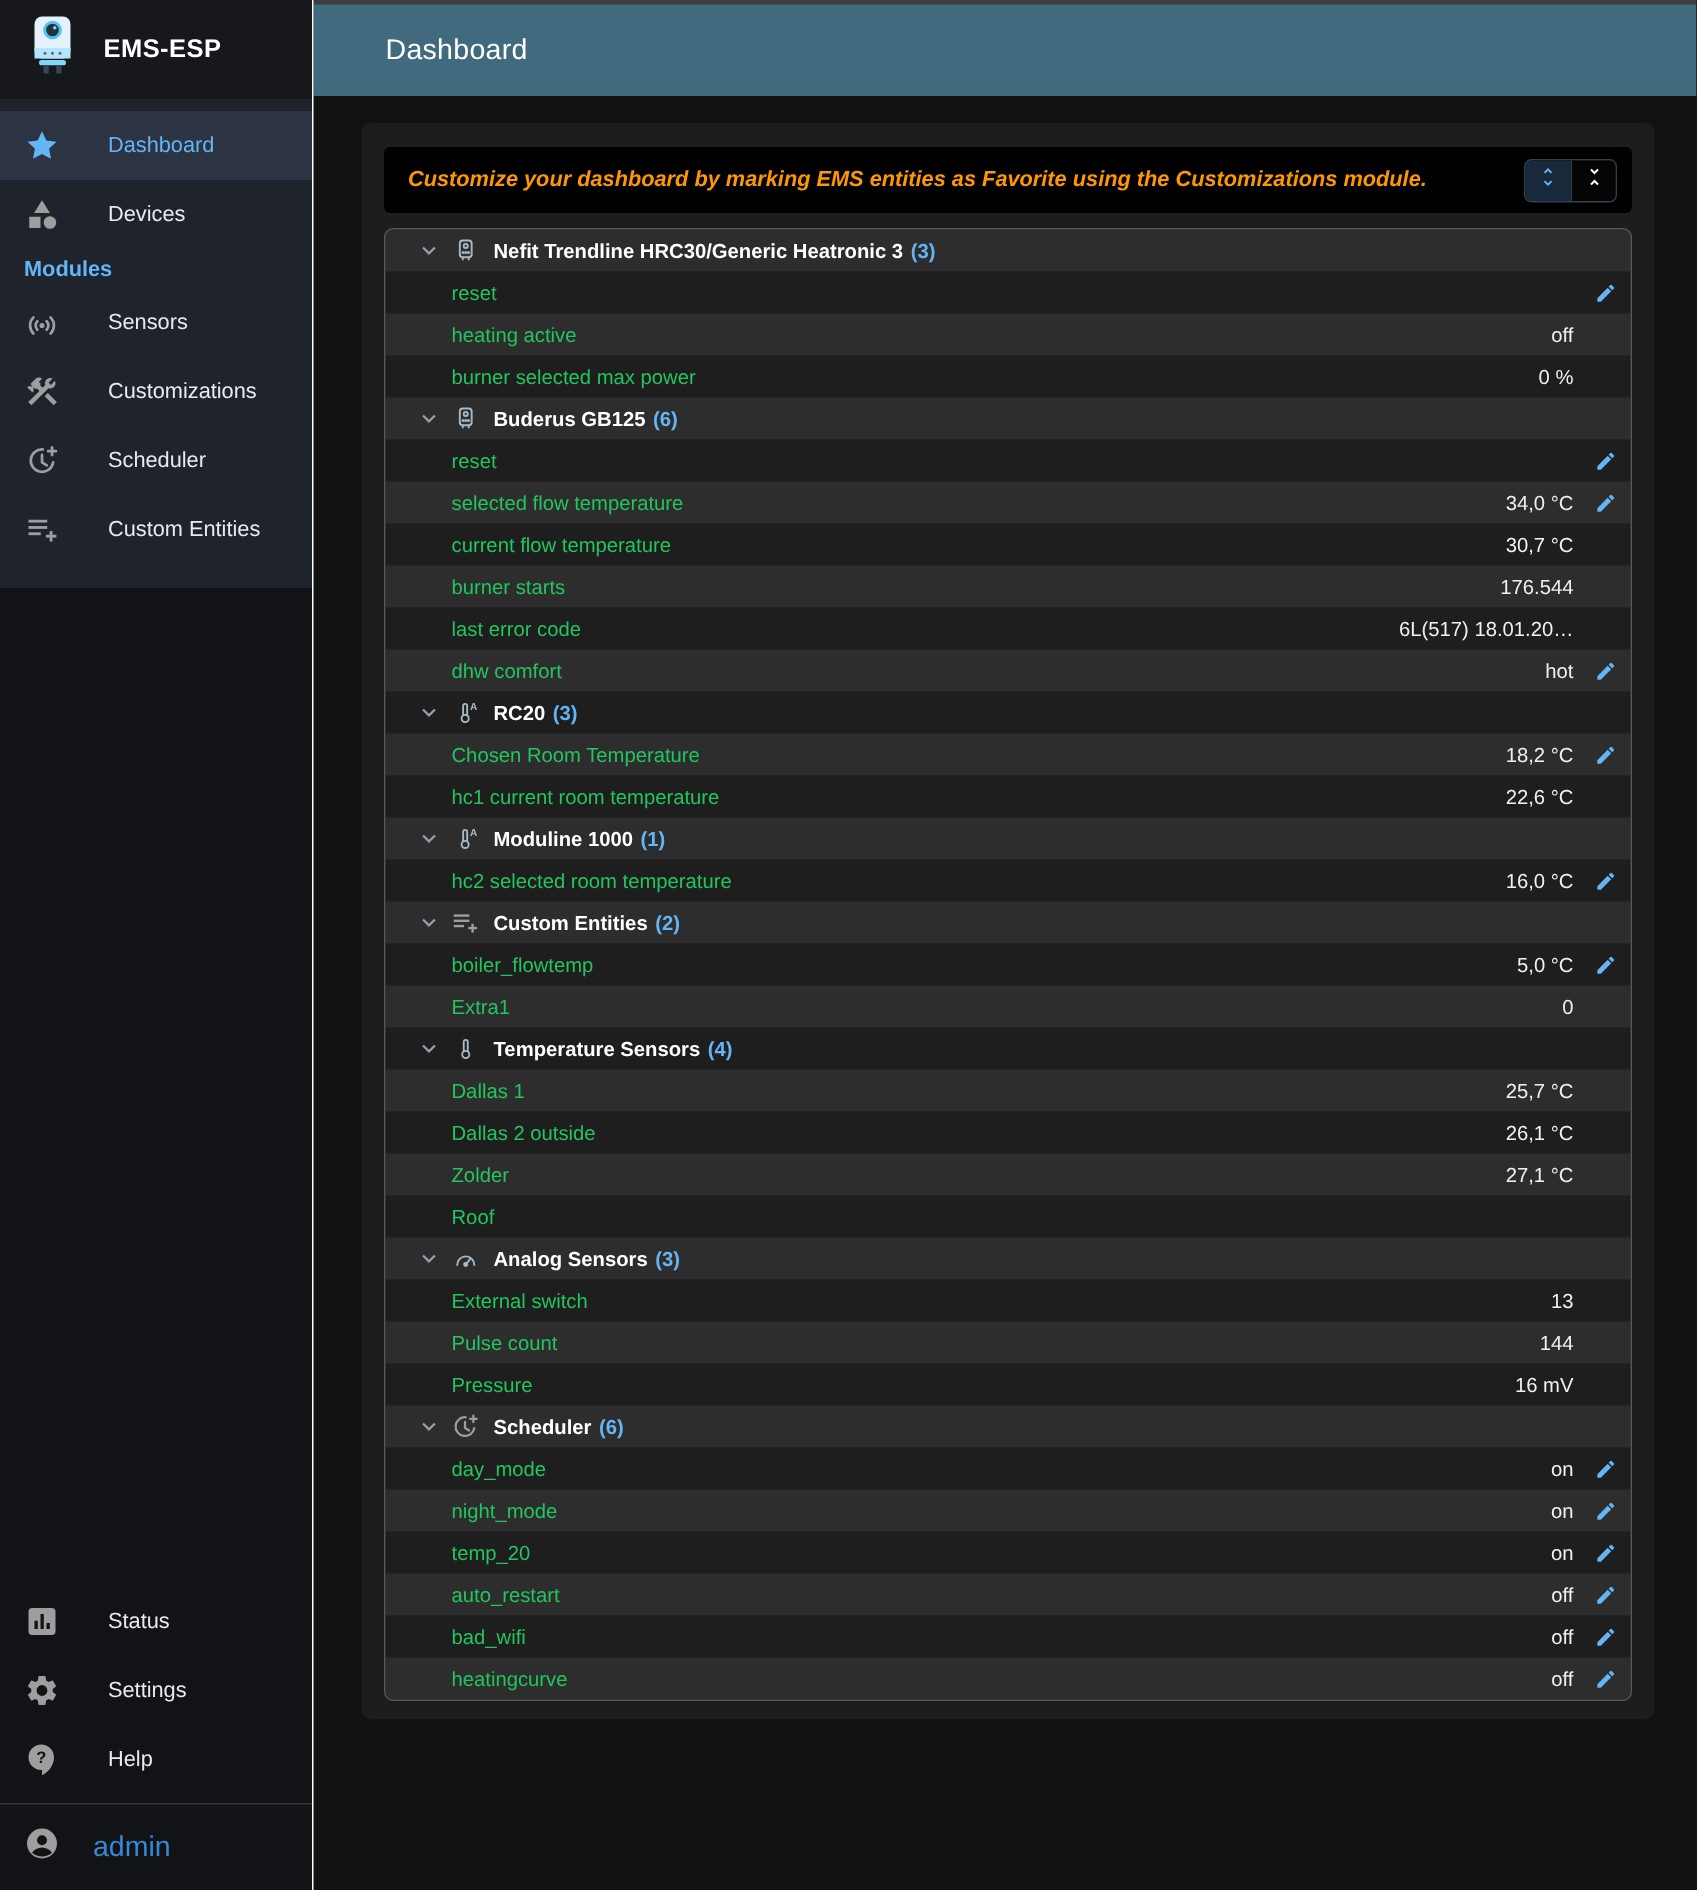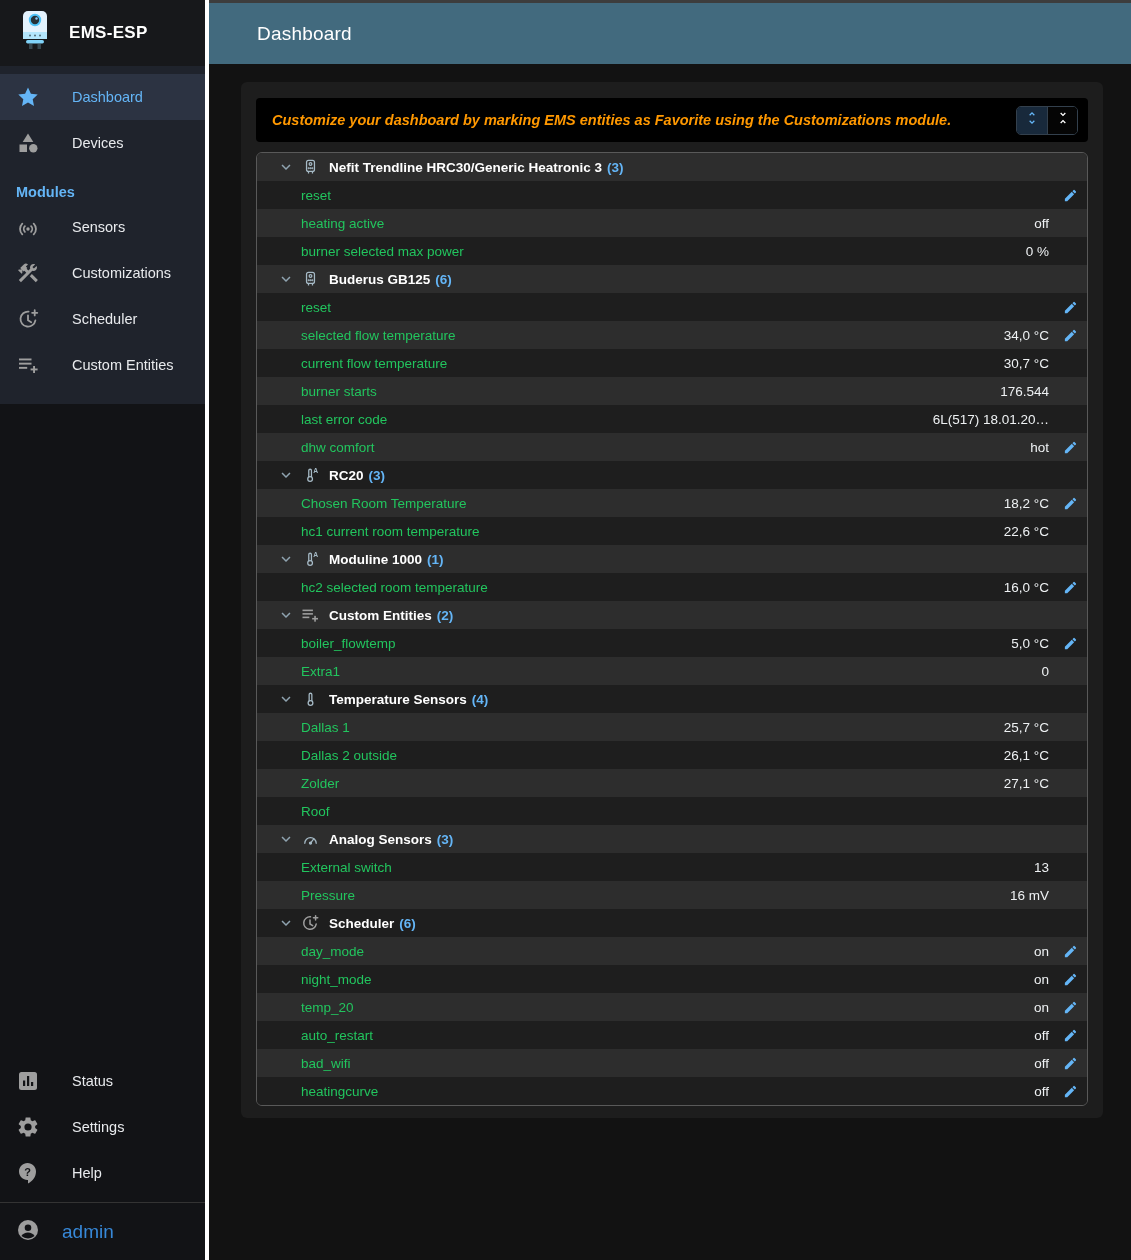--- a/index.html
+++ b/index.html
@@ -2,31 +2,31 @@
 <html><head>
 <meta charset="utf-8">
 <style>
   * { margin:0; padding:0; box-sizing:border-box; }
   html,body { width:1131px; height:1260px; overflow:hidden; background:#121212;
     font-family:"Liberation Sans", sans-serif; }
   .app { display:flex; width:1131px; height:1260px; }
 
   
   .sidebar { position:relative; width:209px; height:100%; background:#121316;
-    border-right:4px solid #ffffff; flex:0 0 209px; }
+    border-right:1px solid #ffffff; flex:0 0 209px; }
   .sidebar-header { height:66px; background:#17181b; display:flex; align-items:center;
     padding-left:16px; }
   .app-title { color:#fff; font-size:17px; font-weight:bold; margin-left:15px; letter-spacing:.3px; }
   .nav-top { background:#1f232c; padding:8px 0 16px 0; }
   .nav-item { height:46px; display:flex; align-items:center; padding-left:16px; cursor:pointer; }
   .nav-item .icon { width:24px; height:24px; display:flex; align-items:center; justify-content:center; }
   .nav-item .nav-label { margin-left:32px; font-size:14.5px; color:#e8eaed; }
   .nav-item.active { background:#2c3342; }
   .nav-item.active .nav-label { color:#64b5f6; }
-  .modules-label { margin:18px 0 4px 16px; font-size:14.5px; font-weight:bold; color:#64b5f6; }
+  .modules-label { margin:6px 0 4px 16px; font-size:14.5px; font-weight:bold; color:#64b5f6; }
   .sidebar-bottom { position:absolute; bottom:0; left:0; width:100%; background:#121316; }
   .sb-divider { border-top:1px solid #333; margin-top:6px; }
   .user-row { height:57px; display:flex; align-items:center; padding-left:16px; cursor:pointer; }
   .user-row .nav-label { margin-left:22px; font-size:19px; color:#3788d8; }
 
   
   .main { flex:1; display:flex; flex-direction:column; background:#121212; }
   .appbar { height:64px; background:#426a7e; border-top:3px solid #3d3d3d;
     display:flex; align-items:center; padding-left:48px; }
   .appbar-title { color:#fff; font-size:19px; font-weight:500; letter-spacing:.2px; }
@@ -446,20 +446,25 @@
               </span>
               <span class="gname">Analog Sensors</span>
               <span class="gcount">(3)</span>
             </div>
             <div class="trow entity-row">
               <span class="ename">External switch</span>
               <span class="evalue">13</span>
               <span class="pslot"></span>
             </div>
             <div class="trow entity-row">
+              <span class="ename">Pulse count</span>
+              <span class="evalue">144</span>
+              <span class="pslot"></span>
+            </div>
+            <div class="trow entity-row">
               <span class="ename">Pressure</span>
               <span class="evalue">16 mV</span>
               <span class="pslot"></span>
             </div>
             <div class="trow group-row">
               <span class="chev">
                 <svg width="18" height="18" viewBox="0 0 24 24">
                   <path fill="#8fa3b0" d="M7.4 8.6L12 13.2l4.6-4.6L18 10l-6 6-6-6z"></path>
                 </svg>
               </span>

